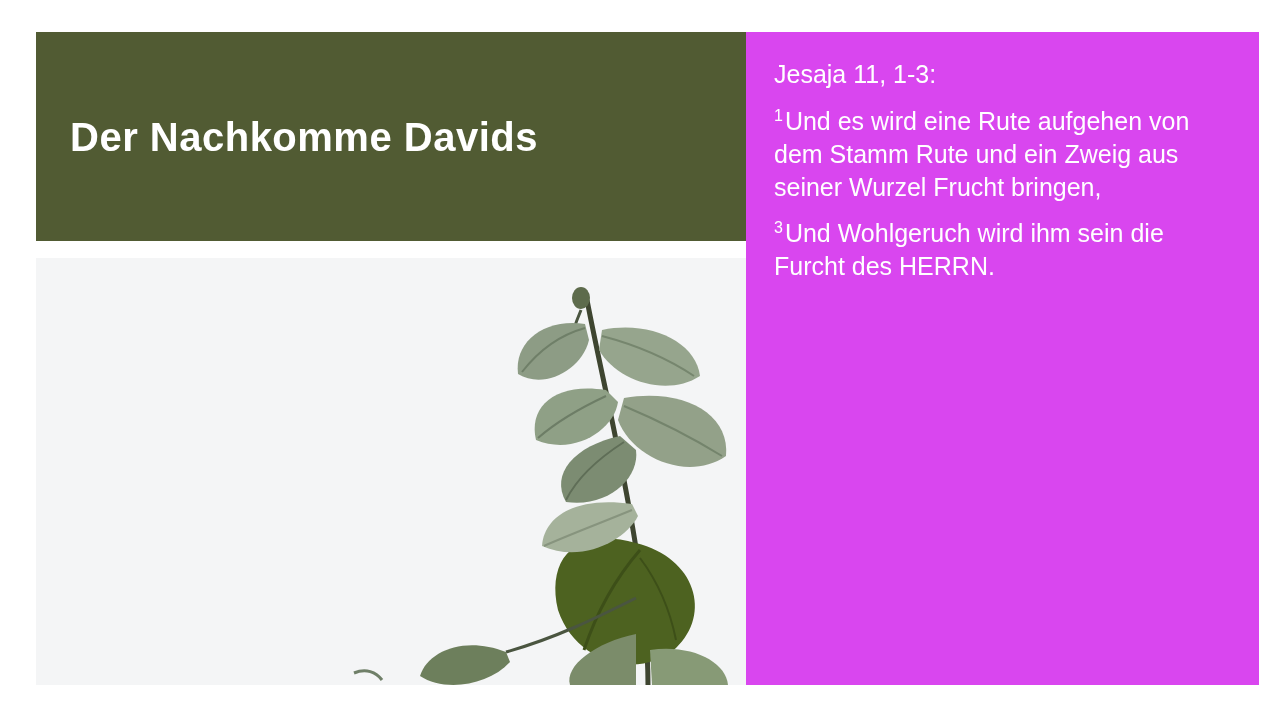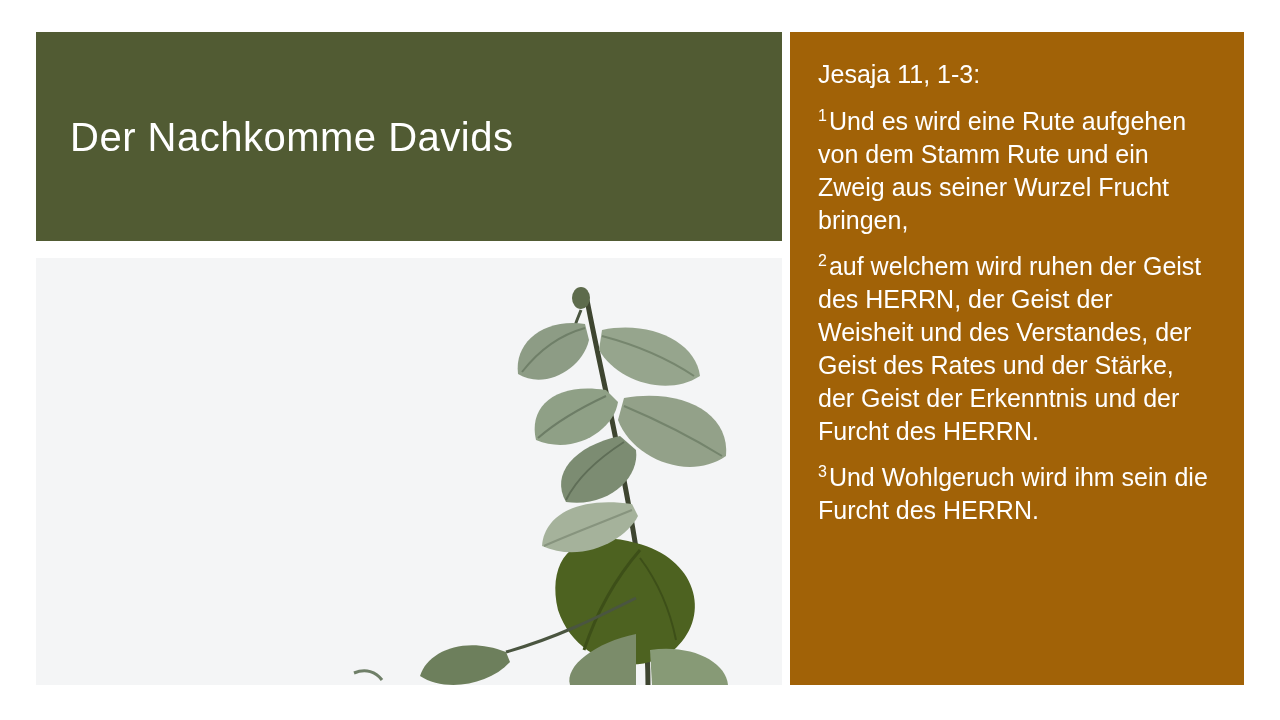--- a/index.html
+++ b/index.html
@@ -27,21 +27,21 @@
     top: 32px;
     width: 746px;
     height: 209px;
     background: #515b33;
     display: flex;
     align-items: center;
   }
   .title-text {
     color: #ffffff;
     font-size: 40px;
-    font-weight: 400;
+    font-weight: 700;
     letter-spacing: 0.5px;
     line-height: 1.1;
     padding: 0 34px;
     white-space: nowrap;
   }
 
   
   .picture {
     position: absolute;
     left: 36px;
@@ -55,25 +55,25 @@
     position: absolute;
     left: 0;
     top: 0;
     width: 100%;
     height: 100%;
   }
 
   
   .text-panel {
     position: absolute;
-    left: 790px;
+    left: 746px;
     top: 32px;
-    width: 454px;
+    width: 513px;
     height: 653px;
-    background: #a16207;
+    background: #d946ef;
     box-sizing: border-box;
     padding: 26px 34px 20px 28px;
   }
   .text-panel p {
     margin: 0 0 13px 0;
     color: #ffffff;
     font-size: 25px;
     line-height: 1.32;
     font-weight: 400;
   }
@@ -141,22 +141,19 @@
     </svg>
   </div>
 
   <div class="text-panel">
     <p class="heading-line">Jesaja 11, 1-3:</p>
 
     <p>
       <span class="verse-num">1</span><span>Und es wird eine Rute aufgehen von dem Stamm Rute und ein Zweig aus seiner Wurzel Frucht bringen,</span>
     </p>
 
-    <p>
-      <span class="verse-num">2</span><span>auf welchem wird ruhen der Geist des HERRN, der Geist der Weisheit und des Verstandes, der Geist des Rates und der Stärke, der Geist der Erkenntnis und der Furcht des HERRN.</span>
-    </p>
 
     <p>
       <span class="verse-num">3</span><span>Und Wohlgeruch wird ihm sein die Furcht des HERRN.</span>
     </p>
   </div>
 
 </div>
 
 </body></html>

